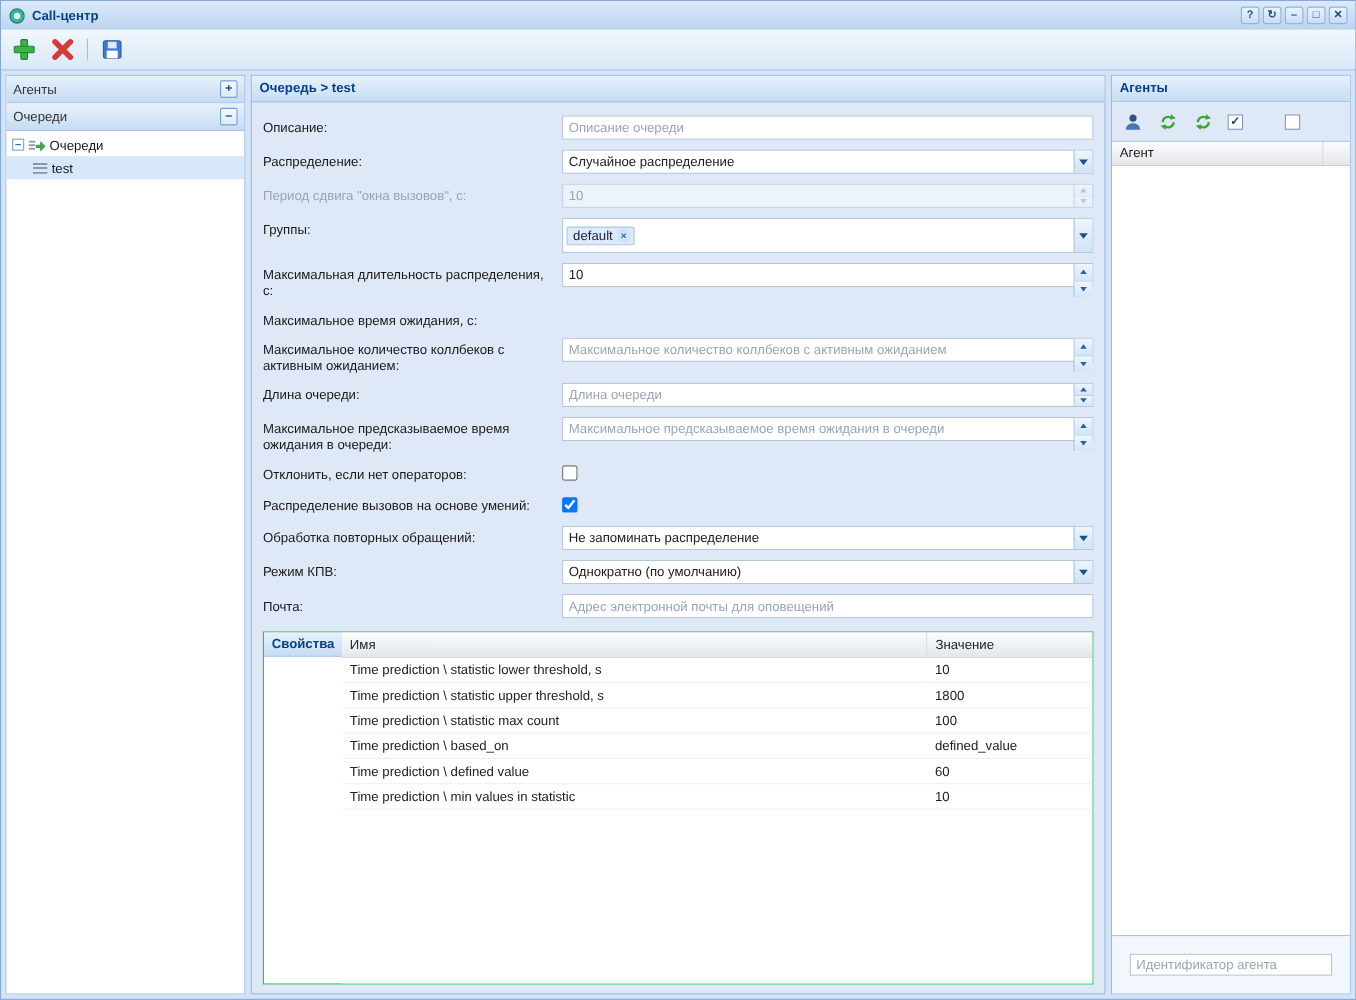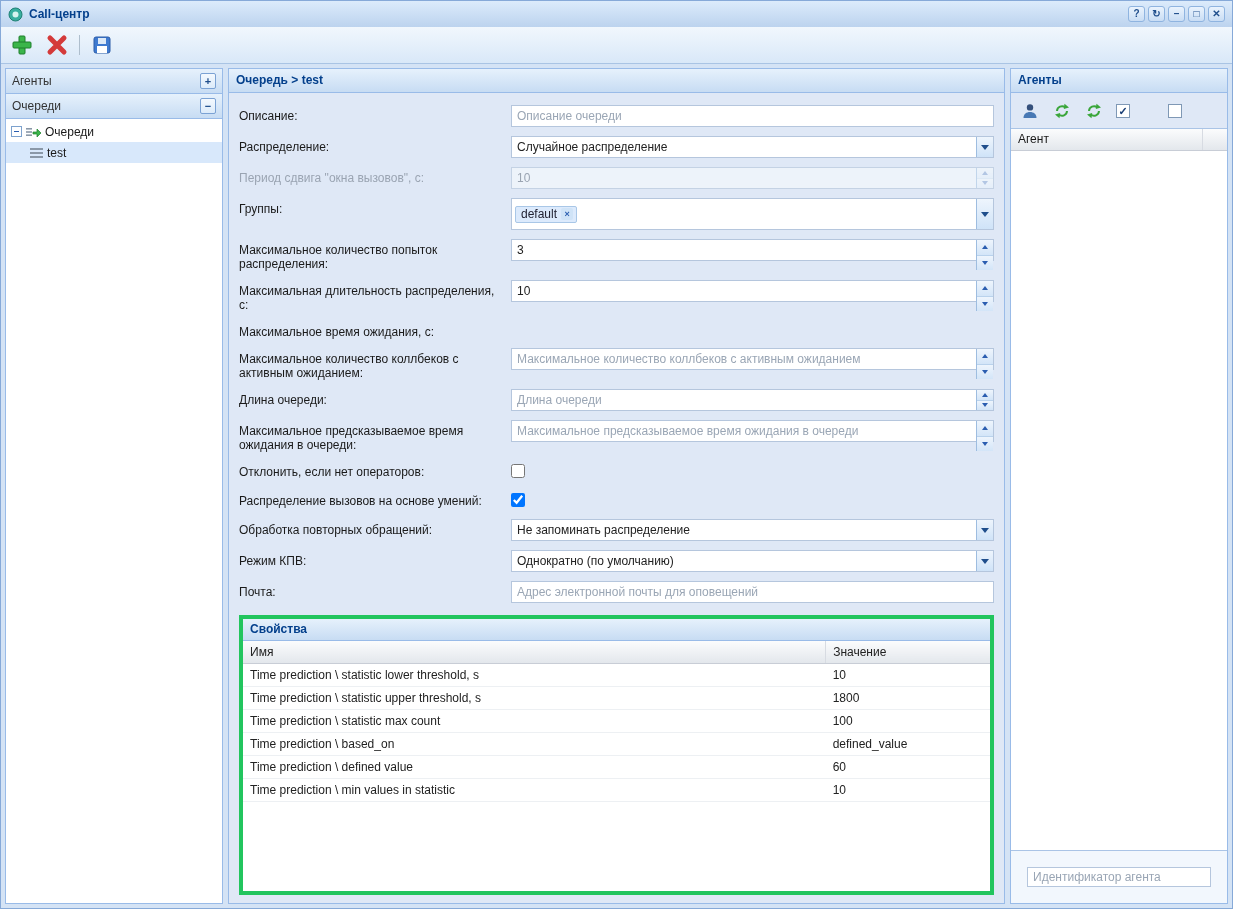--- a/index.html
+++ b/index.html
@@ -110,22 +110,22 @@
     background:#dceafc; border:1px solid #a9c7e7; border-radius:2px;
     padding:0 3px 0 5px; color:#223;
   }
   .chip-x {
     width:12px; height:12px; border-radius:2px; background:#cfe3f7;
     color:#2a5db0; font-size:9px; line-height:12px; text-align:center;
     font-weight:bold; cursor:pointer;
   }
   input[type="checkbox"] { width:14px; height:14px; margin:3px 0 0 0; cursor:pointer; }
   
-  .props { flex:1; min-height:0; margin-top:3px; border:4px solid #22c55e; background:#fff;
-           display:flex; flex-direction:column; }
+  .props { flex:1; min-height:0; margin-top:3px; border:1px solid #22c55e; background:#fff;
+           display:flex; flex-direction:row; }
   .props-h { flex:0 0 22px; height:22px; line-height:21px; padding:0 7px;
     background:linear-gradient(#e6f1fc,#c7dcf3); border-bottom:1px solid #99bbe8;
     color:#04408c; font-weight:bold; }
   .props-body { flex:1; overflow:hidden; background:#fff; }
   table.grid { width:100%; border-collapse:collapse; font-size:12px; }
   table.grid th {
     background:linear-gradient(#fbfcfd,#e3e7ec);
     border-bottom:1px solid #c8cdd6; border-right:1px solid #d7dbe2;
     padding:3px 7px; height:22px; font-weight:normal; text-align:left; color:#222; cursor:pointer;
   }
@@ -263,30 +263,20 @@
             <div class="tagfield">
               <span class="chip">
                 <span>default</span>
                 <span class="chip-x">×</span>
               </span>
             </div>
             <span class="trigger"></span>
           </div>
         </div>
 
-        <div class="frow">
-          <div class="flabel">Максимальное количество попыток распределения:</div>
-          <div class="fctrl has-trigger">
-            <input class="txt" type="text" value="3" style="">
-            <span class="spin">
-              <span class="spin-btn spin-up"></span>
-              <span class="spin-btn spin-down"></span>
-            </span>
-          </div>
-        </div>
 
         <div class="frow">
           <div class="flabel">Максимальная длительность распределения, с:</div>
           <div class="fctrl has-trigger">
             <input class="txt" type="text" value="10" style="">
             <span class="spin">
               <span class="spin-btn spin-up"></span>
               <span class="spin-btn spin-down"></span>
             </span>
           </div>

